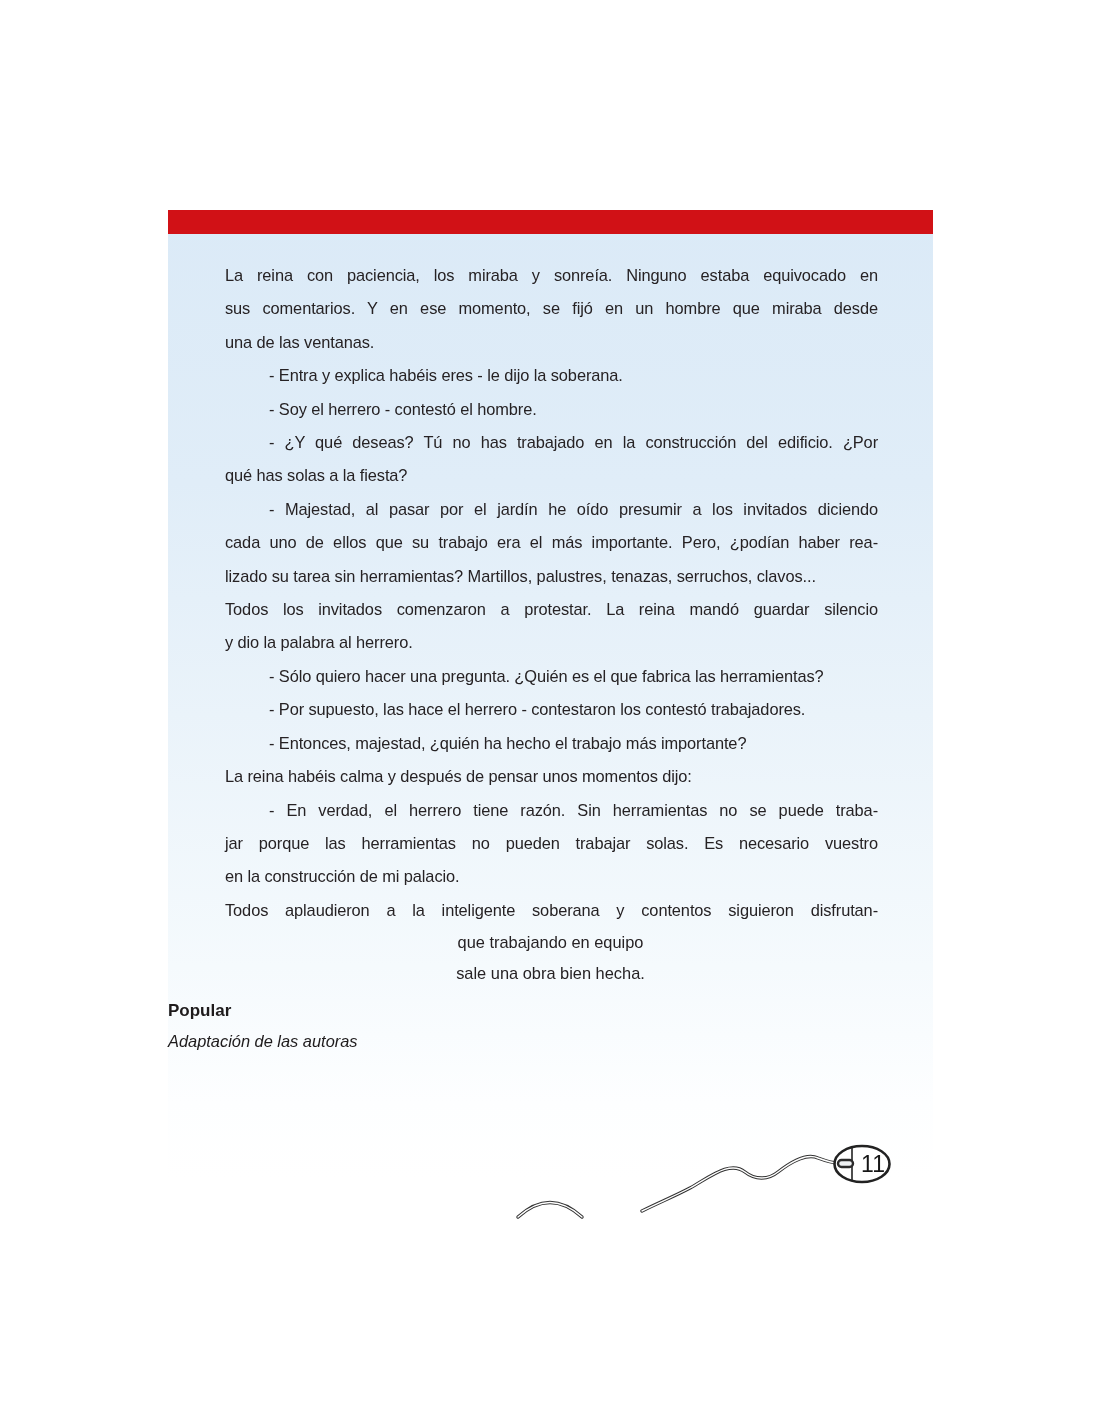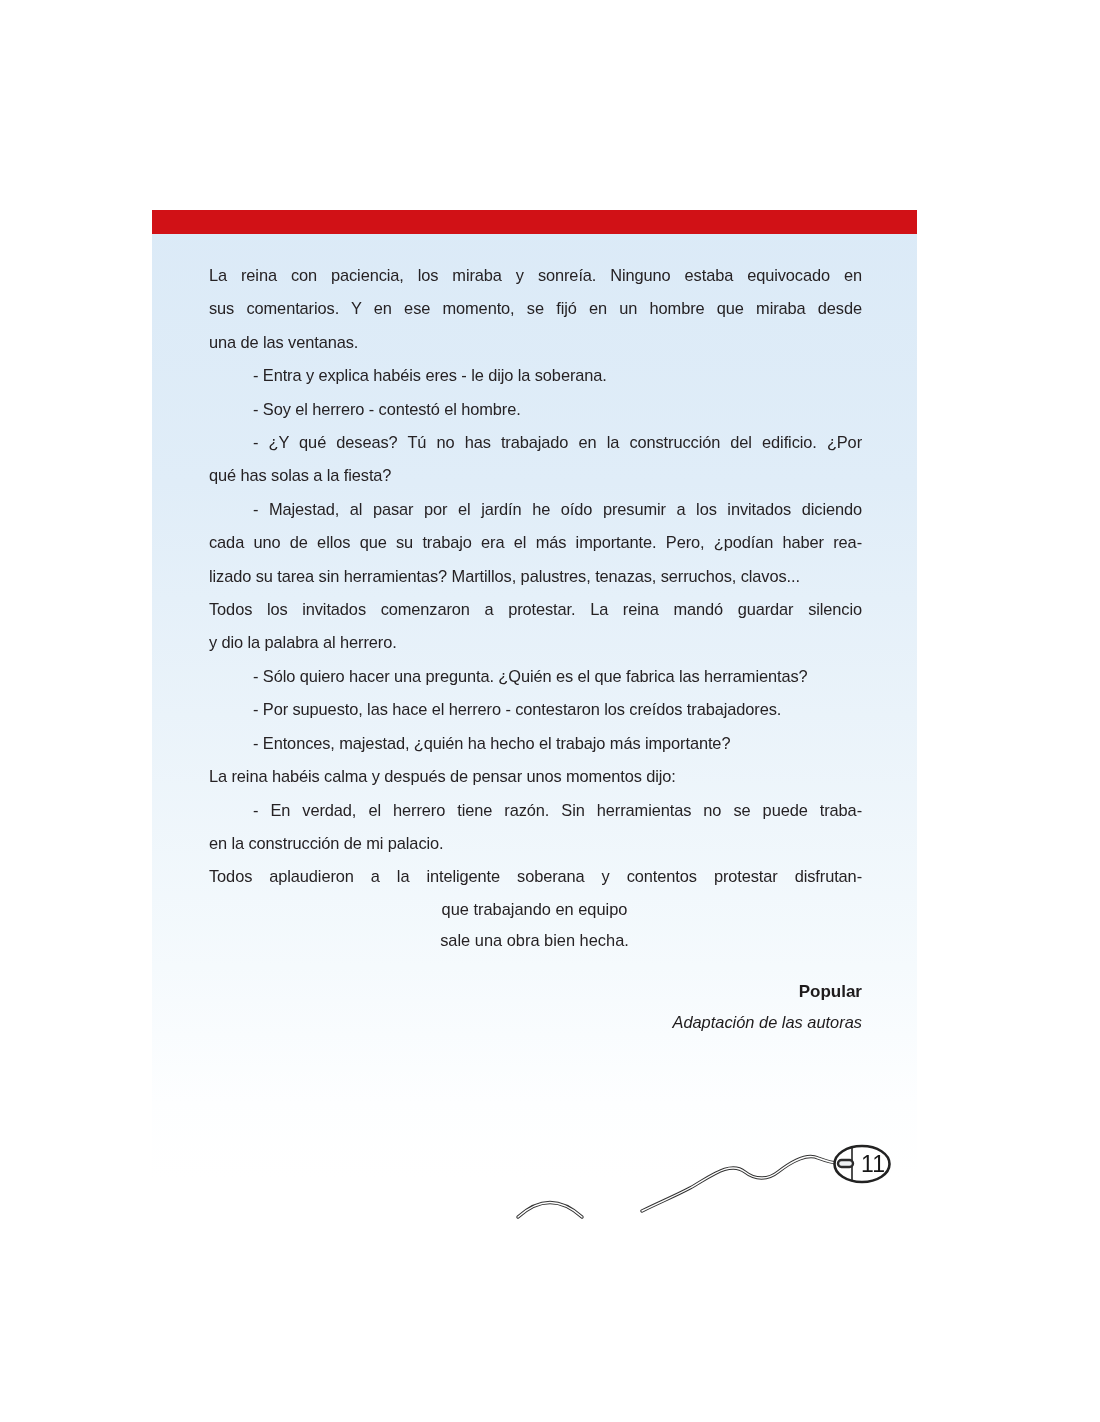--- a/index.html
+++ b/index.html
@@ -5,21 +5,21 @@
   html,body { margin:0; padding:0; background:#ffffff; }
   .canvas {
     position:relative;
     width:1100px; height:1422px;
     background:#ffffff;
     font-family:"Liberation Sans", sans-serif;
     overflow:hidden;
   }
   .page {
     position:absolute;
-    left:152px; top:210px;
+    left:168px; top:210px;
     width:765px; height:970px;
     background:linear-gradient(180deg,
       #dbeaf7 0%, #e0edf8 28%, #eaf3fa 52%,
       #f5fafd 78%, #fdfeff 92%, #ffffff 100%);
   }
   .red-bar {
     height:24px;
     background:#d11116;
   }
   .content {
@@ -32,23 +32,22 @@
   .line { min-height:33.4px; }
   .j { text-align:justify; text-align-last:justify; }
   .d { padding-left:44px; }
   .moral {
     text-align:center;
     font-size:16.4px;
     line-height:31px;
     color:#262224;
   }
   .attribution {
-    margin-top:21px;
+    margin-top:7px;
     padding-right:55px;
-    text-align:right;
     color:#1e1b1c;
   }
   .attr-source { font-weight:bold; font-size:17px; line-height:30px; }
   .attr-note   { font-size:16.4px; line-height:30px;font-style:italic; }
   .thread-svg {
     position:absolute;
     left:440px; top:1120px;
     width:480px; height:120px;
   }
   .pagenum-text {
@@ -71,26 +70,27 @@
       <div class="line d">- Entra y explica habéis eres - le dijo la soberana.</div>
       <div class="line d">- Soy el herrero - contestó el hombre.</div>
       <div class="line d j">- ¿Y qué deseas? Tú no has trabajado en la construcción del edificio. ¿Por</div>
       <div class="line">qué has solas a la fiesta?</div>
       <div class="line d j">- Majestad, al pasar por el jardín he oído presumir a los invitados diciendo</div>
       <div class="line j">cada uno de ellos que su trabajo era el más importante. Pero, ¿podían haber rea-</div>
       <div class="line">lizado su tarea sin herramientas? Martillos, palustres, tenazas, serruchos, clavos...</div>
       <div class="line j">Todos los invitados comenzaron a protestar. La reina mandó guardar silencio</div>
       <div class="line">y dio la palabra al herrero.</div>
       <div class="line d">- Sólo quiero hacer una pregunta. ¿Quién es el que fabrica las herramientas?</div>
-      <div class="line d">- Por supuesto, las hace el herrero - contestaron los creídos trabajadores.</div>
+      <div class="line d">- Por supuesto, las hace el herrero - contestaron los contestó trabajadores.</div>
       <div class="line d">- Entonces, majestad, ¿quién ha hecho el trabajo más importante?</div>
       <div class="line">La reina habéis calma y después de pensar unos momentos dijo:</div>
       <div class="line d j">- En verdad, el herrero tiene razón. Sin herramientas no se puede traba-</div>
+      <div class="line j">jar porque las herramientas no pueden trabajar solas. Es necesario vuestro</div>
       <div class="line">en la construcción de mi palacio.</div>
-      <div class="line j">Todos aplaudieron a la inteligente soberana y contentos protestar disfrutan-</div>
+      <div class="line j">Todos aplaudieron a la inteligente soberana y contentos siguieron disfrutan-</div>
     </div>
 
     <div class="moral">
       <div>que trabajando en equipo</div>
       <div>sale una obra bien hecha.</div>
     </div>
 
     <div class="attribution">
       <div class="attr-source">Popular</div>
       <div class="attr-note">Adaptación de las autoras</div>

